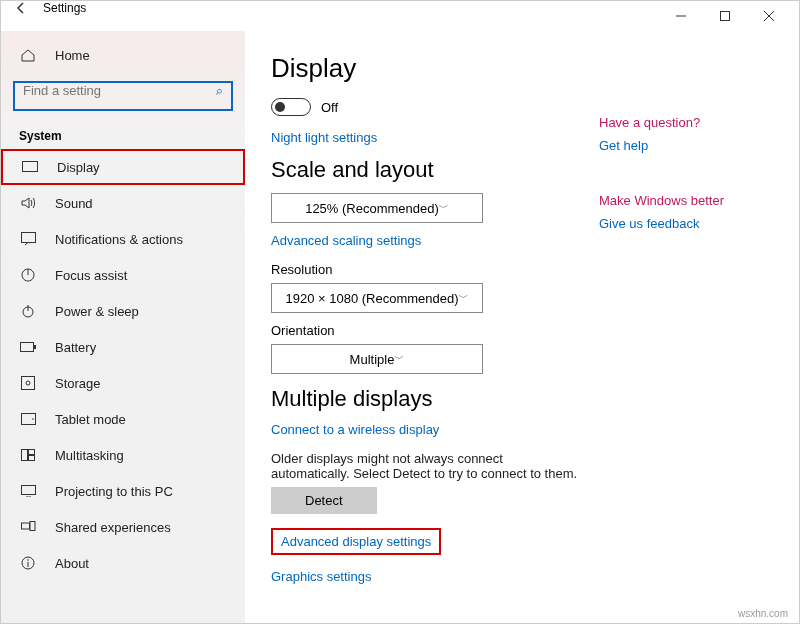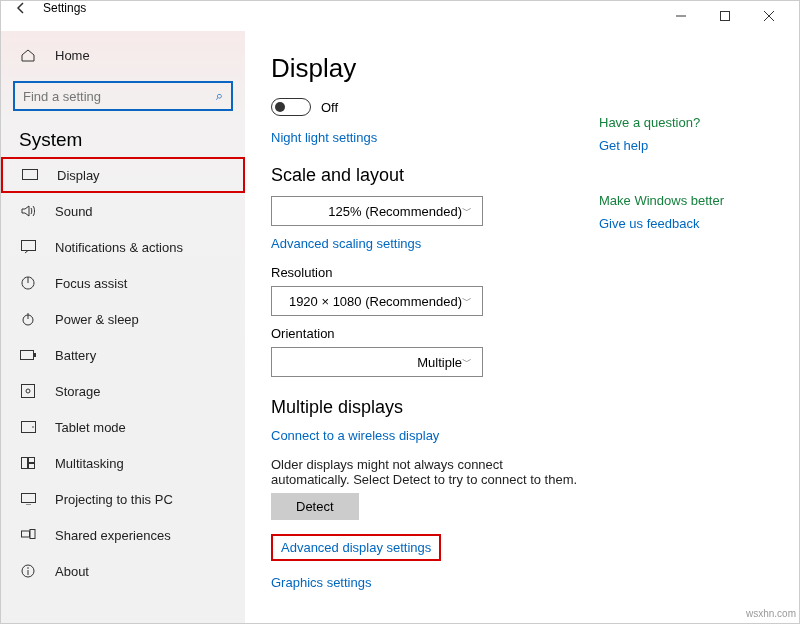--- a/index.html
+++ b/index.html
@@ -7,43 +7,43 @@
 .window{display:flex;flex-direction:column;height:100%;border:1px solid #ccc}
 .titlebar{height:30px;display:flex;padding:0 8px}
 .titlebar .back{width:24px;display:flex;justify-content:center}
 .titlebar .title{margin-left:10px;font-size:12px}
 .titlebar .spacer{flex:1}
 .winbtn{width:44px;height:30px;display:flex;align-items:center;justify-content:center;font-size:11px}
 .body{display:flex;flex:1;min-height:0}
 .sidebar{width:244px;background:linear-gradient(180deg,#f7eaea 0%,#f3f1f1 15%,#f1f1f1 100%);padding-top:6px;position:relative}
 .side-row{display:flex;align-items:center;height:36px;padding:0 18px;font-size:13px;color:#222;cursor:pointer}
 .side-row .ico{width:18px;display:flex;justify-content:center;margin-right:18px;color:#333}
-.searchbox{margin:8px 12px 10px 12px;height:30px;border:2px solid #0a66c2;display:flex;align-items:center;padding:0 8px}
+.searchbox{margin:8px 12px 10px 12px;height:30px;border:2px solid #0a66c2;display:flex;align-items:flex-start;padding:0 8px}
 .searchbox input{border:0;outline:0;flex:1;background:transparent;font-size:13px;color:#777}
 .searchico{color:#0a66c2;font-size:13px}
-.section-label{padding:8px 18px 6px 18px;font-weight:400;font-size:19px}
+.section-label{padding:8px 18px 6px 18px;font-weight:700;font-size:12px}
 .hl-red{border:2px solid #d40000}
 .main{flex:1;display:flex;padding:22px 20px 10px 26px;overflow:auto}
 .maincol{flex:1;min-width:0}
 .rightcol{width:180px;margin-left:20px;padding-top:62px}
 h1{font-size:26px;font-weight:400;margin-bottom:14px}
-h2{font-size:18px;font-weight:400;margin:20px 0 10px 0}
+h2{font-size:22px;font-weight:400;margin:12px 0 10px 0}
 .toggle{display:flex;align-items:center;gap:10px}
 .toggle-pill{width:40px;height:18px;border:1px solid #333;border-radius:10px;position:relative}
 .toggle-knob{width:10px;height:10px;border-radius:50%;background:#333;position:absolute;top:3px;left:3px}
 .link{color:#0067c0;font-size:13px;cursor:pointer;display:inline-block}
 .fieldlabel{font-size:13px;margin:8px 0 6px 0}
-.select{width:212px;height:30px;border:1px solid #888;display:flex;align-items:center;justify-content:flex-end;padding:0 10px;font-size:13px;cursor:pointer}
+.select{width:212px;height:30px;border:1px solid #888;display:flex;align-items:center;justify-content:center;padding:0 10px;font-size:13px;cursor:pointer}
 .chev{font-size:10px;color:#666}
-.btn{background:#ccc;border:0;padding:6px 25px;font-size:13px;margin-top:6px;cursor:pointer}
+.btn{background:#ccc;border:0;padding:6px 34px;font-size:13px;margin-top:6px;cursor:pointer}
 .mt6{margin-top:6px}.mt10{margin-top:10px}.mt14{margin-top:14px}
 .para{font-size:13px;color:#222;max-width:320px}
 .hl-box{display:inline-block;border:2px solid #d40000;padding:4px 8px}
-.rightcol .hd{font-size:13px;color:#15803d;margin-bottom:8px}
-.watermark{position:absolute;right:4px;bottom:5px;font-size:10px;color:#999}
+.rightcol .hd{font-size:13px;color:#be185d;margin-bottom:8px}
+.watermark{position:absolute;right:12px;bottom:5px;font-size:10px;color:#999}
 svg{display:block}
 </style>
 </head>
 <body>
 
 <div class="window">
   <div class="titlebar">
     <div class="back">
       <svg width="14" height="14" viewBox="0 0 14 14">
           <path d="M9 2 4 7l5 5" stroke="#333" stroke-width="1.5" fill="none"></path>

